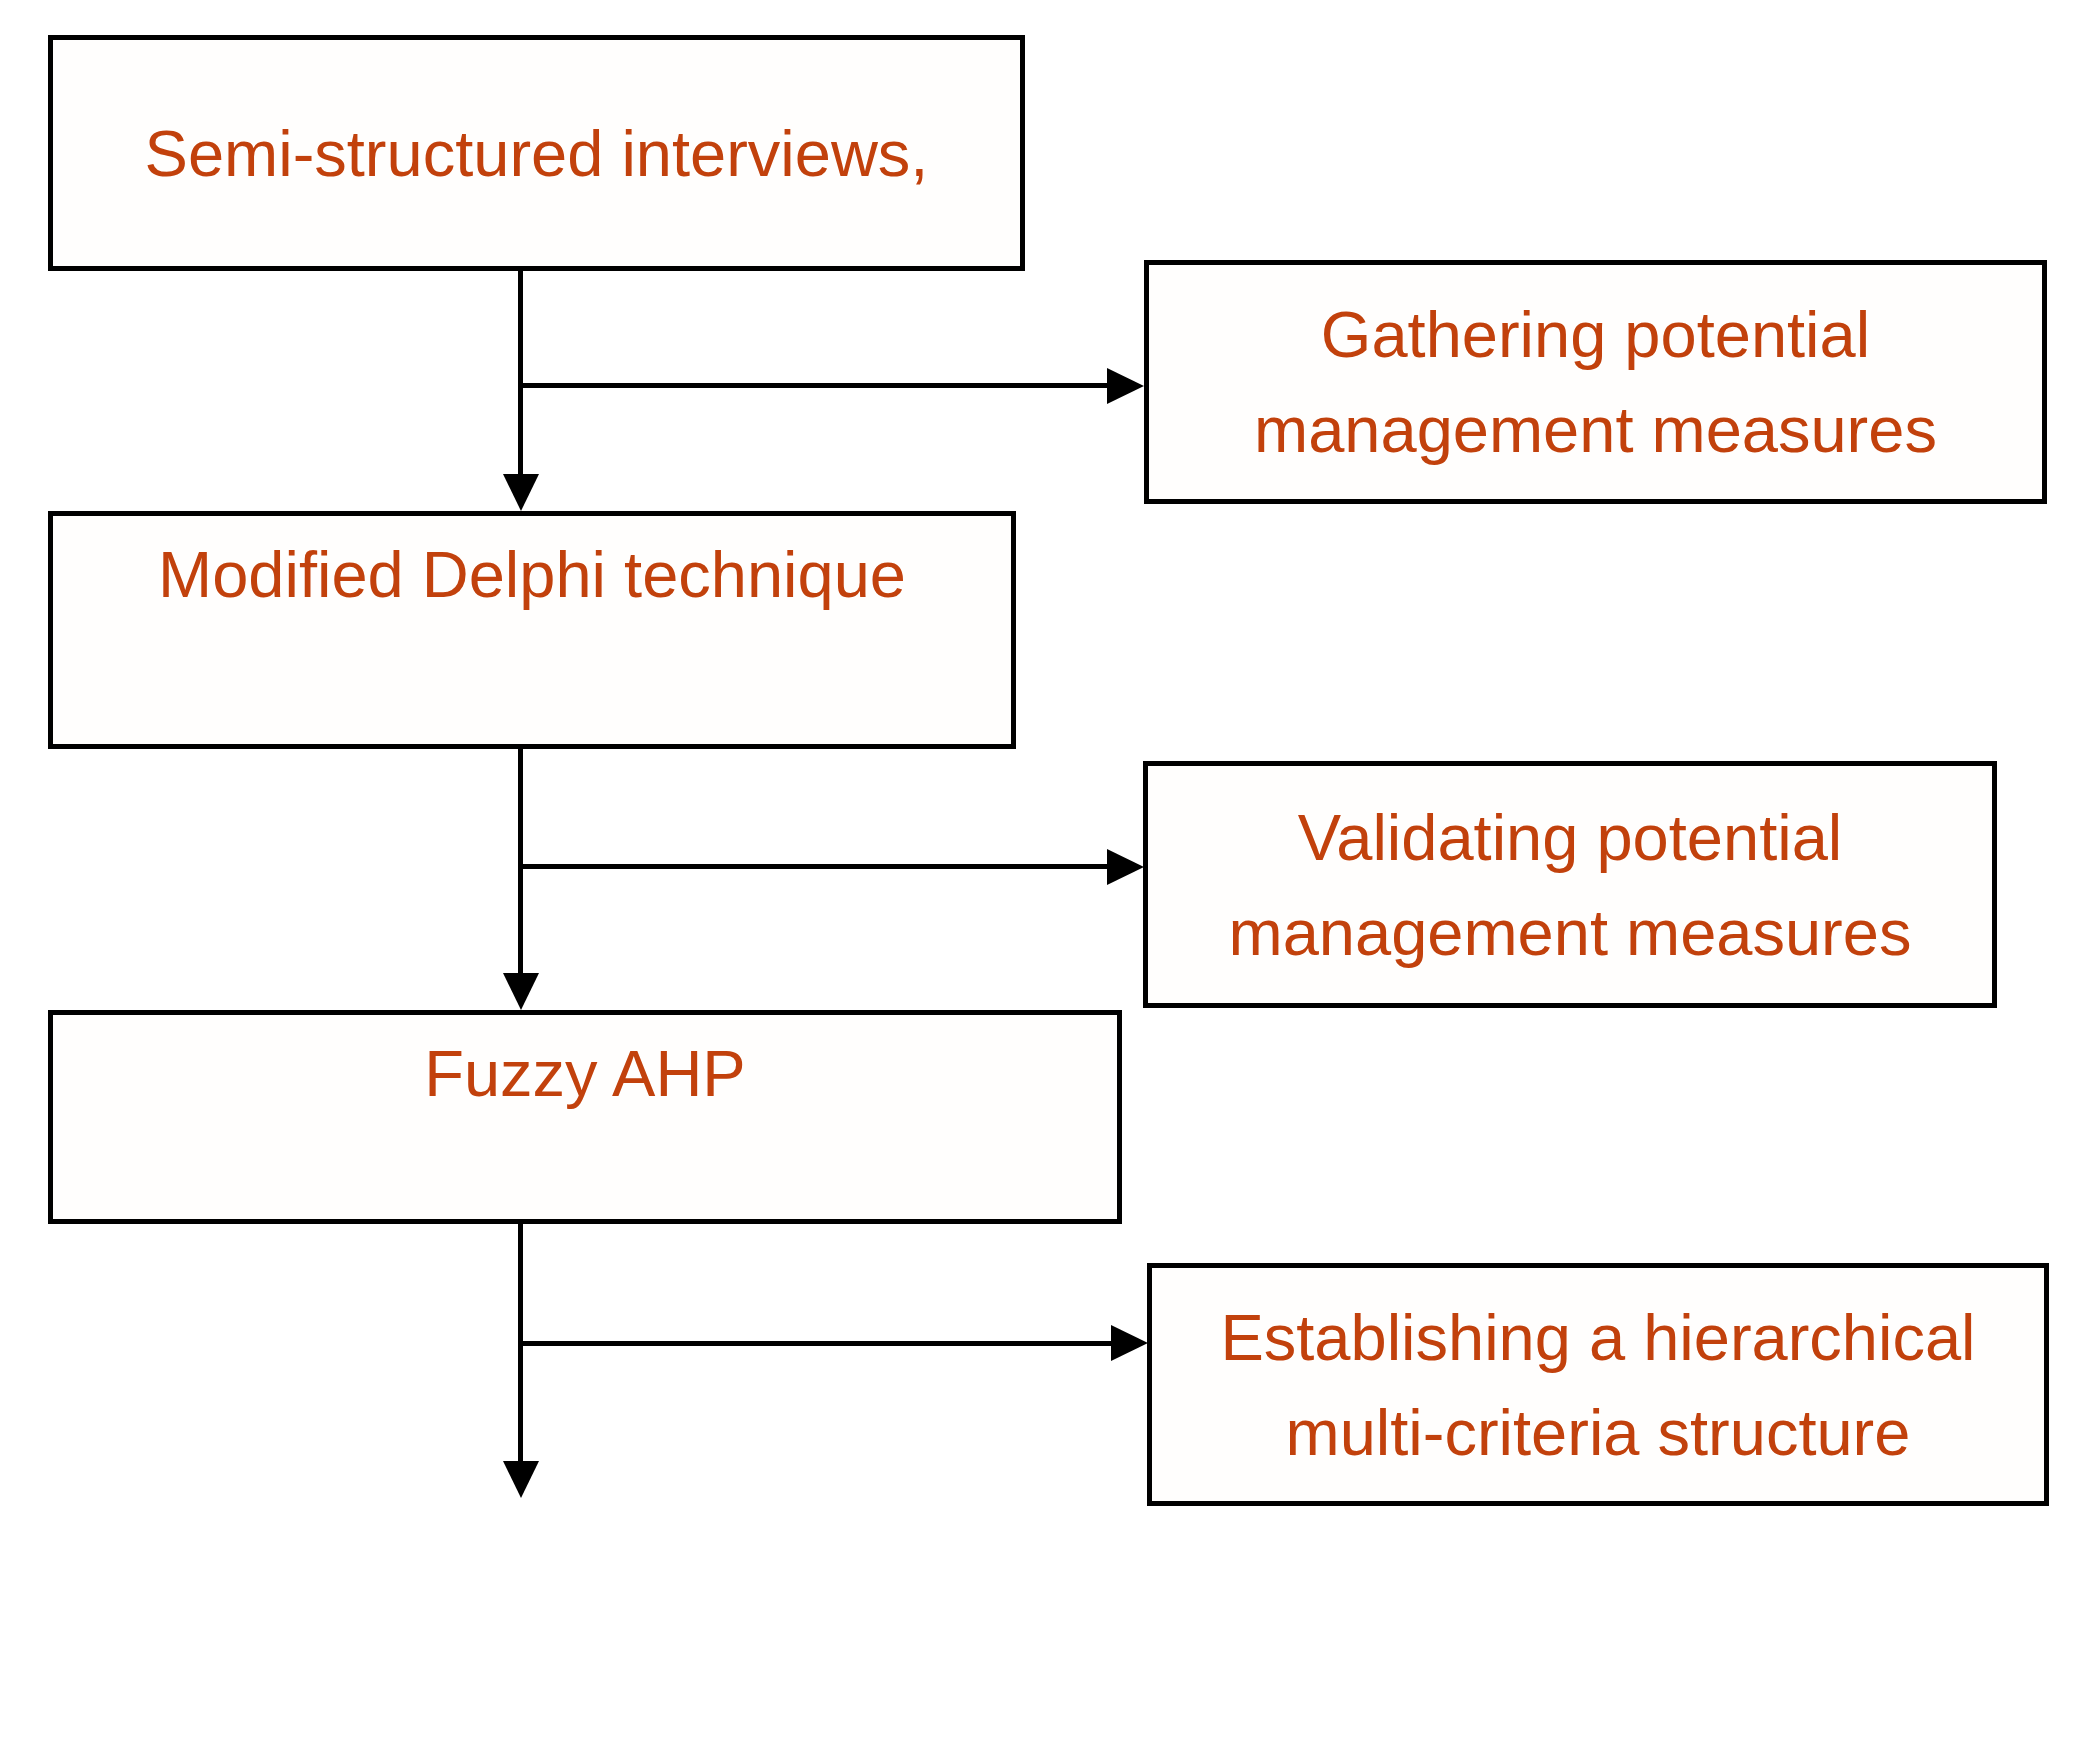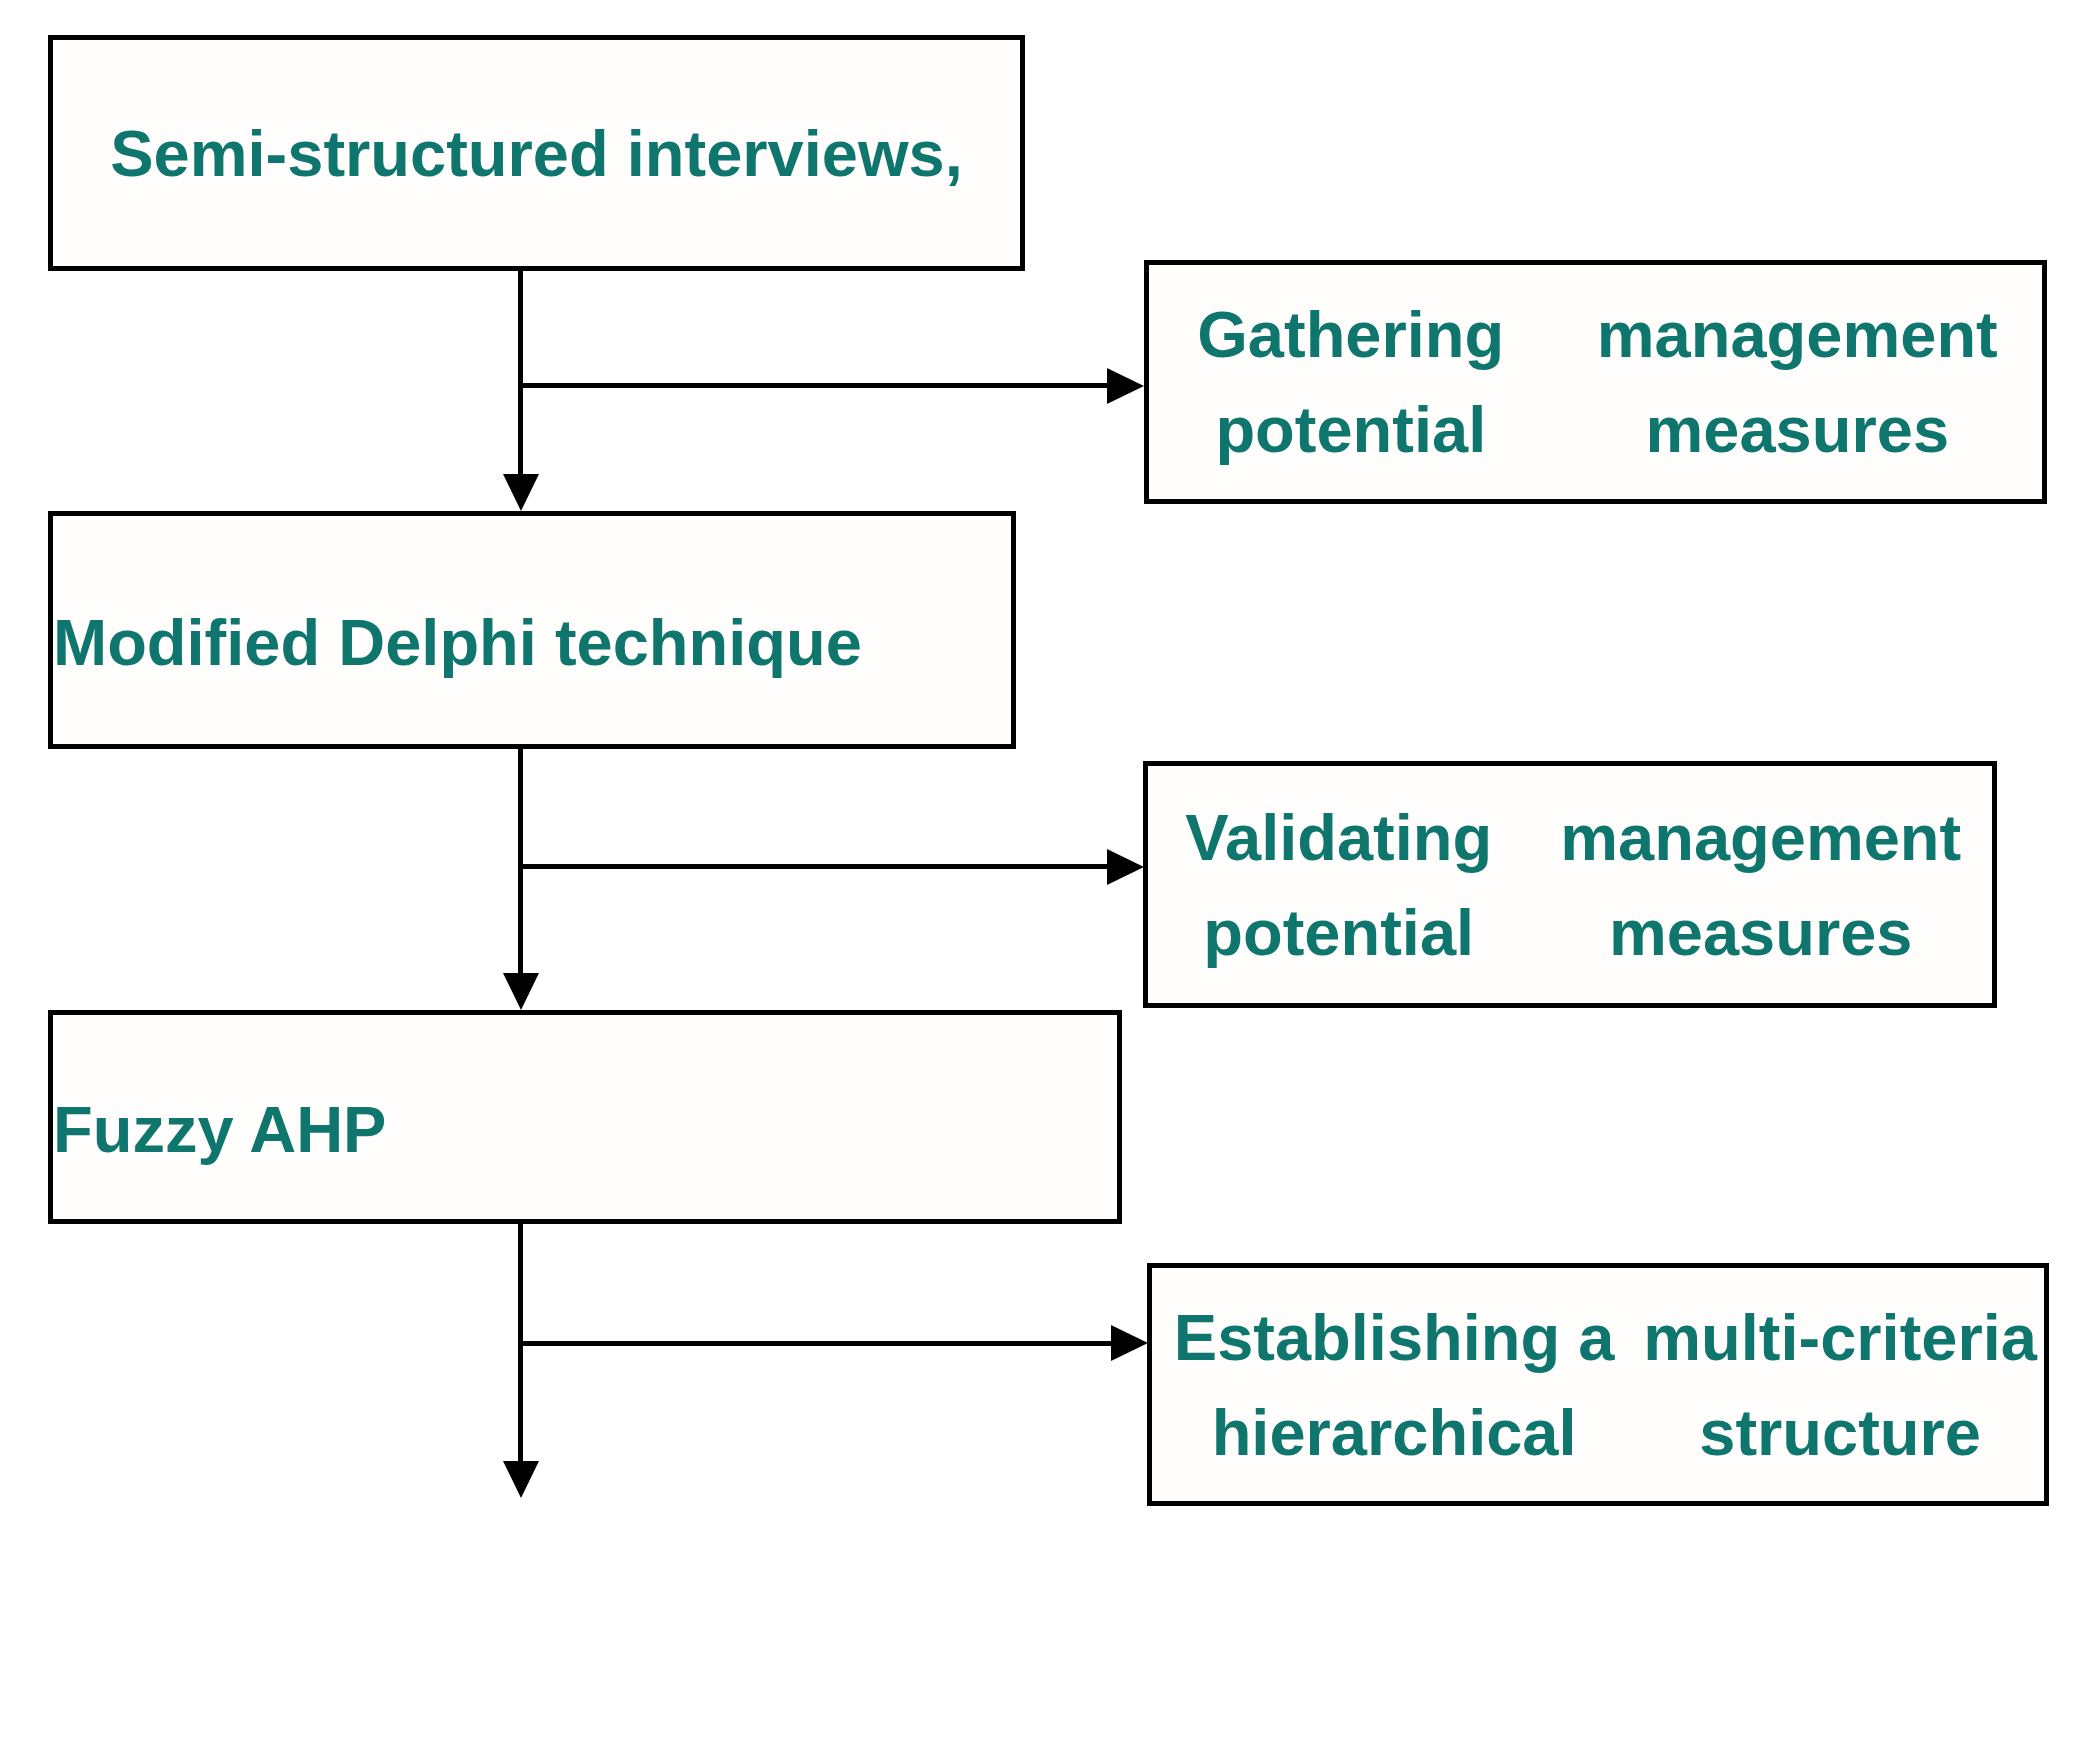--- a/index.html
+++ b/index.html
@@ -14,32 +14,31 @@
     background: #ffffff;
     font-family: "Liberation Sans", sans-serif;
     color: #111111;
   }
   .box {
     position: absolute;
     box-sizing: border-box;
     border: 5.4px solid #000000;
     background: #fffefd;
     display: flex;
-    flex-direction: row;
+    flex-direction: column;
     align-items: center;
     justify-content: center;
     text-align: center;
     font-size: 65px;
     line-height: 95px;
-    color: #0f766e;
-    font-weight: bold;
+    color: #c2410c;
   }
   .box.top-label {
     justify-content: flex-start;
-    padding-top: 24px;
+    padding-top: 11px;
   }
   
   .box-interviews { left: 48px;  top: 35px;   width: 977px; height: 236px; }
   .box-delphi     { left: 48px;  top: 511px;  width: 968px; height: 238px; }
   .box-fuzzy      { left: 48px;  top: 1010px; width: 1074px; height: 214px; }
   .box-weights    { left: 48px;  top: 1498px; width: 944px; height: 204px; }
   
   .box-gathering    { left: 1144px; top: 260px;  width: 903px; height: 244px; }
   .box-validating   { left: 1143px; top: 761px; width: 854px; height: 247px; }
   .box-establishing { left: 1147px; top: 1263px; width: 902px; height: 243px; }

